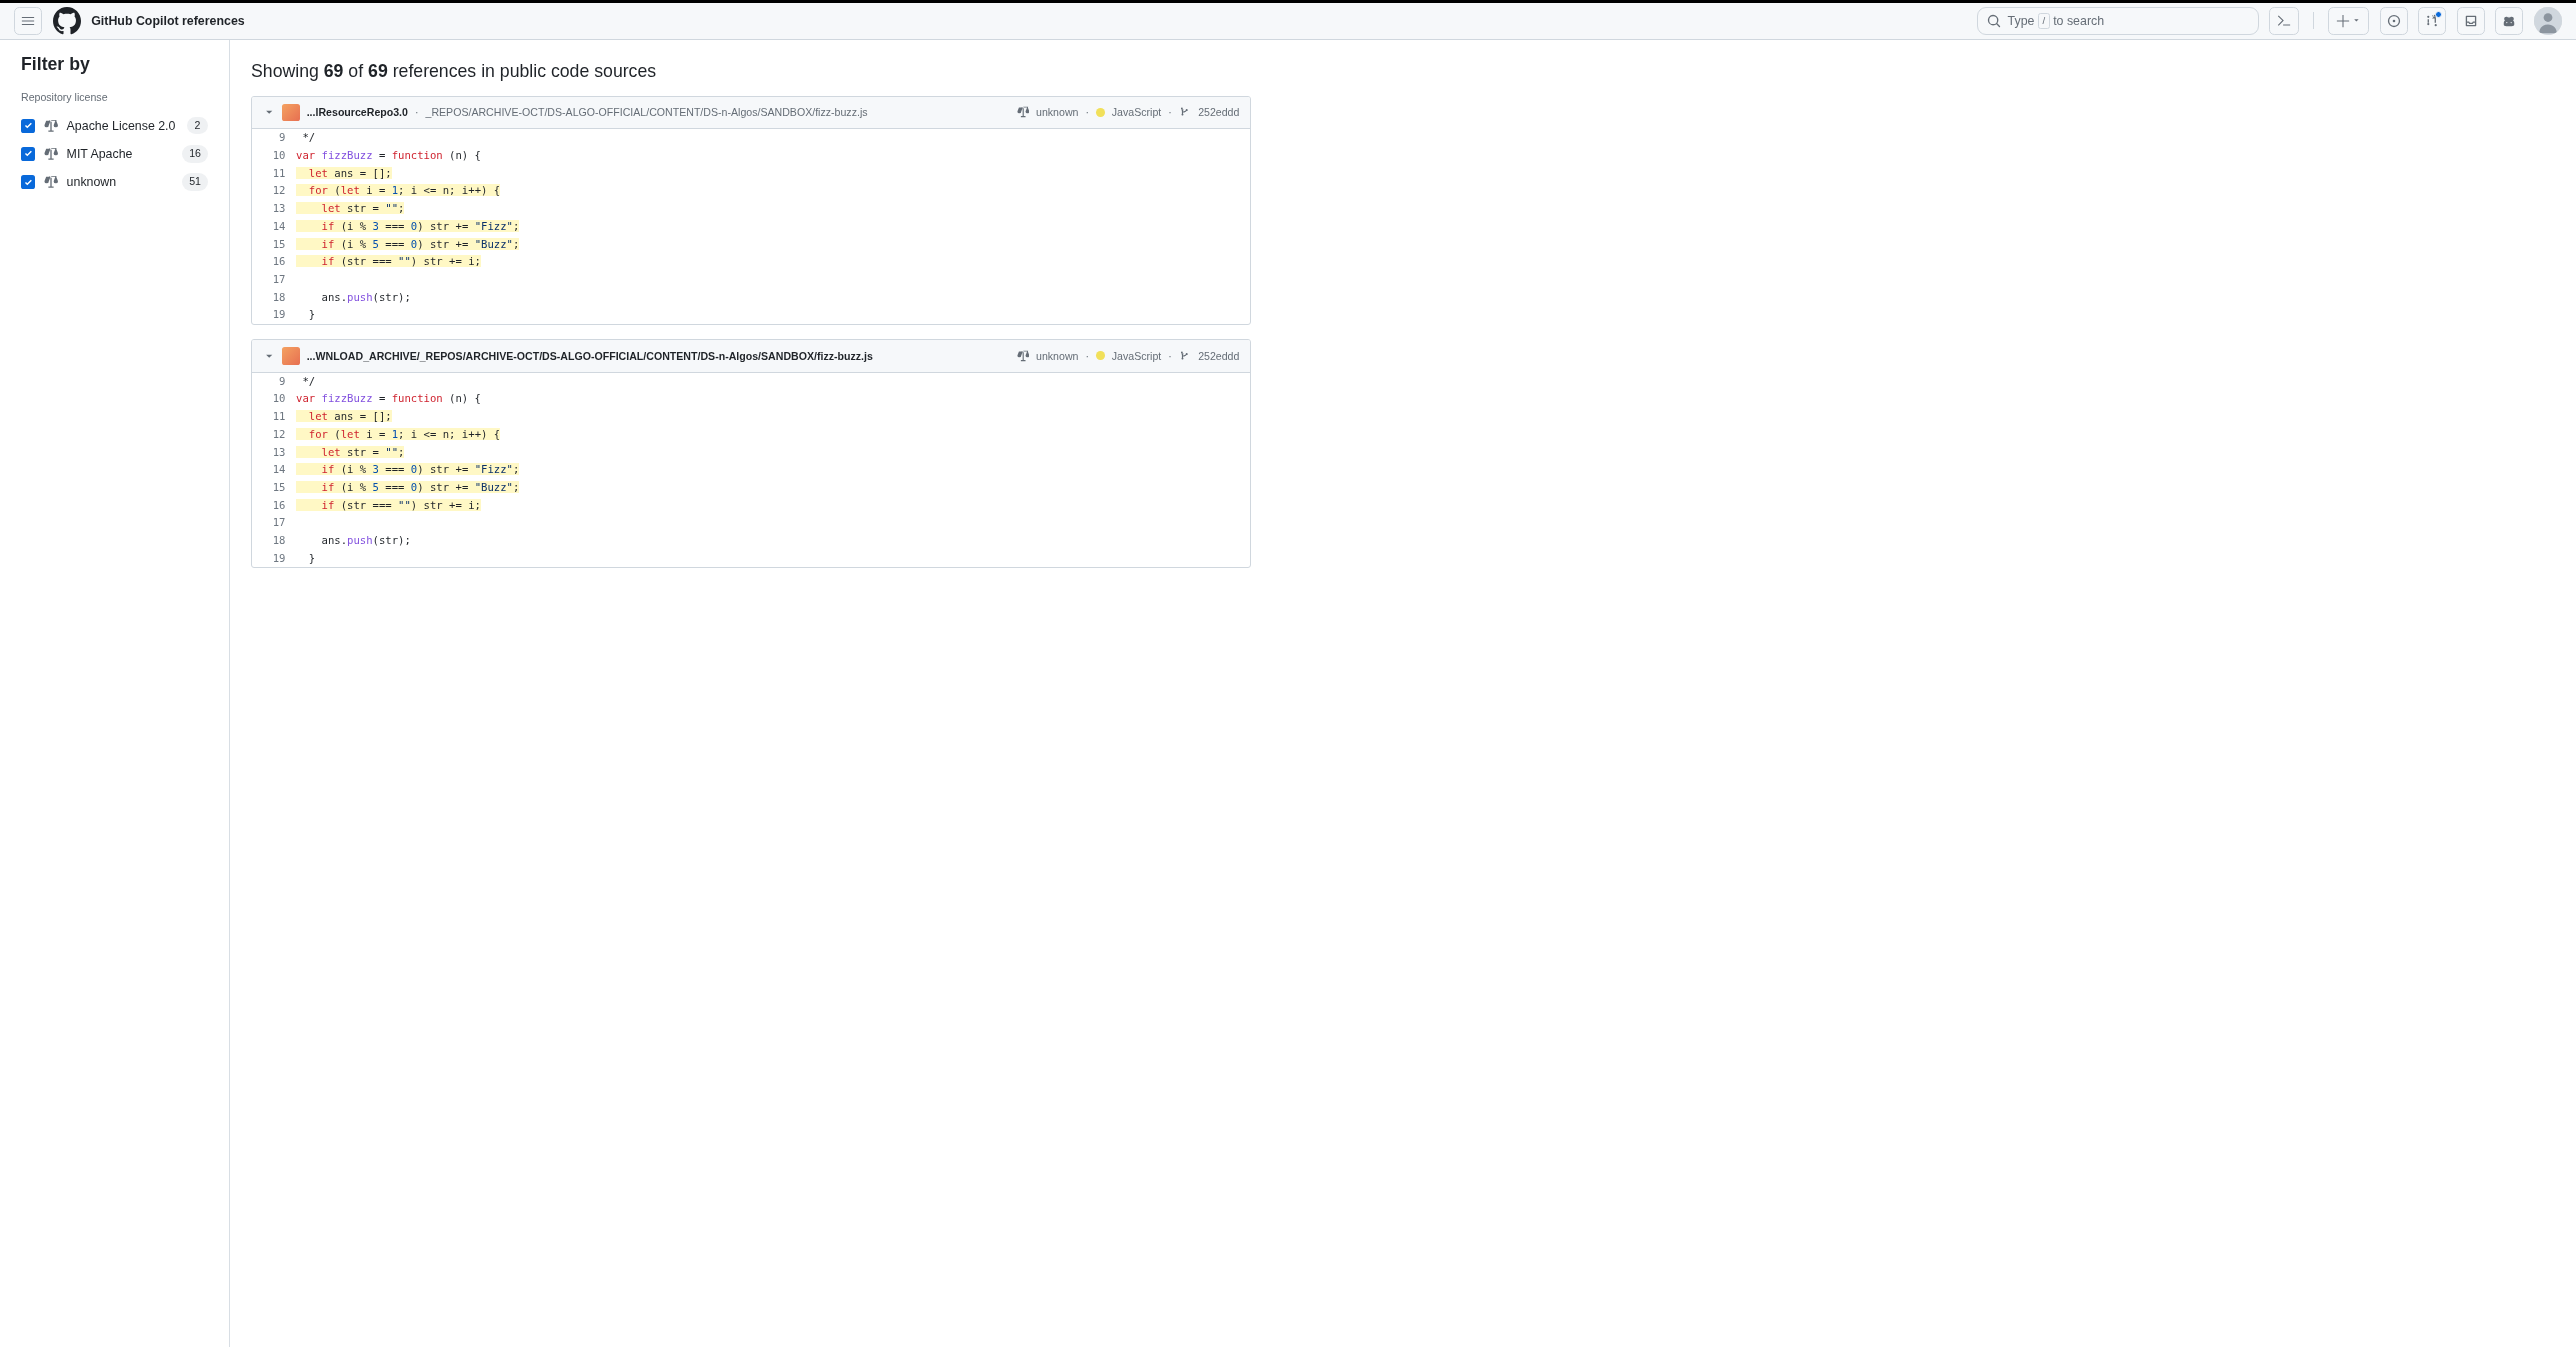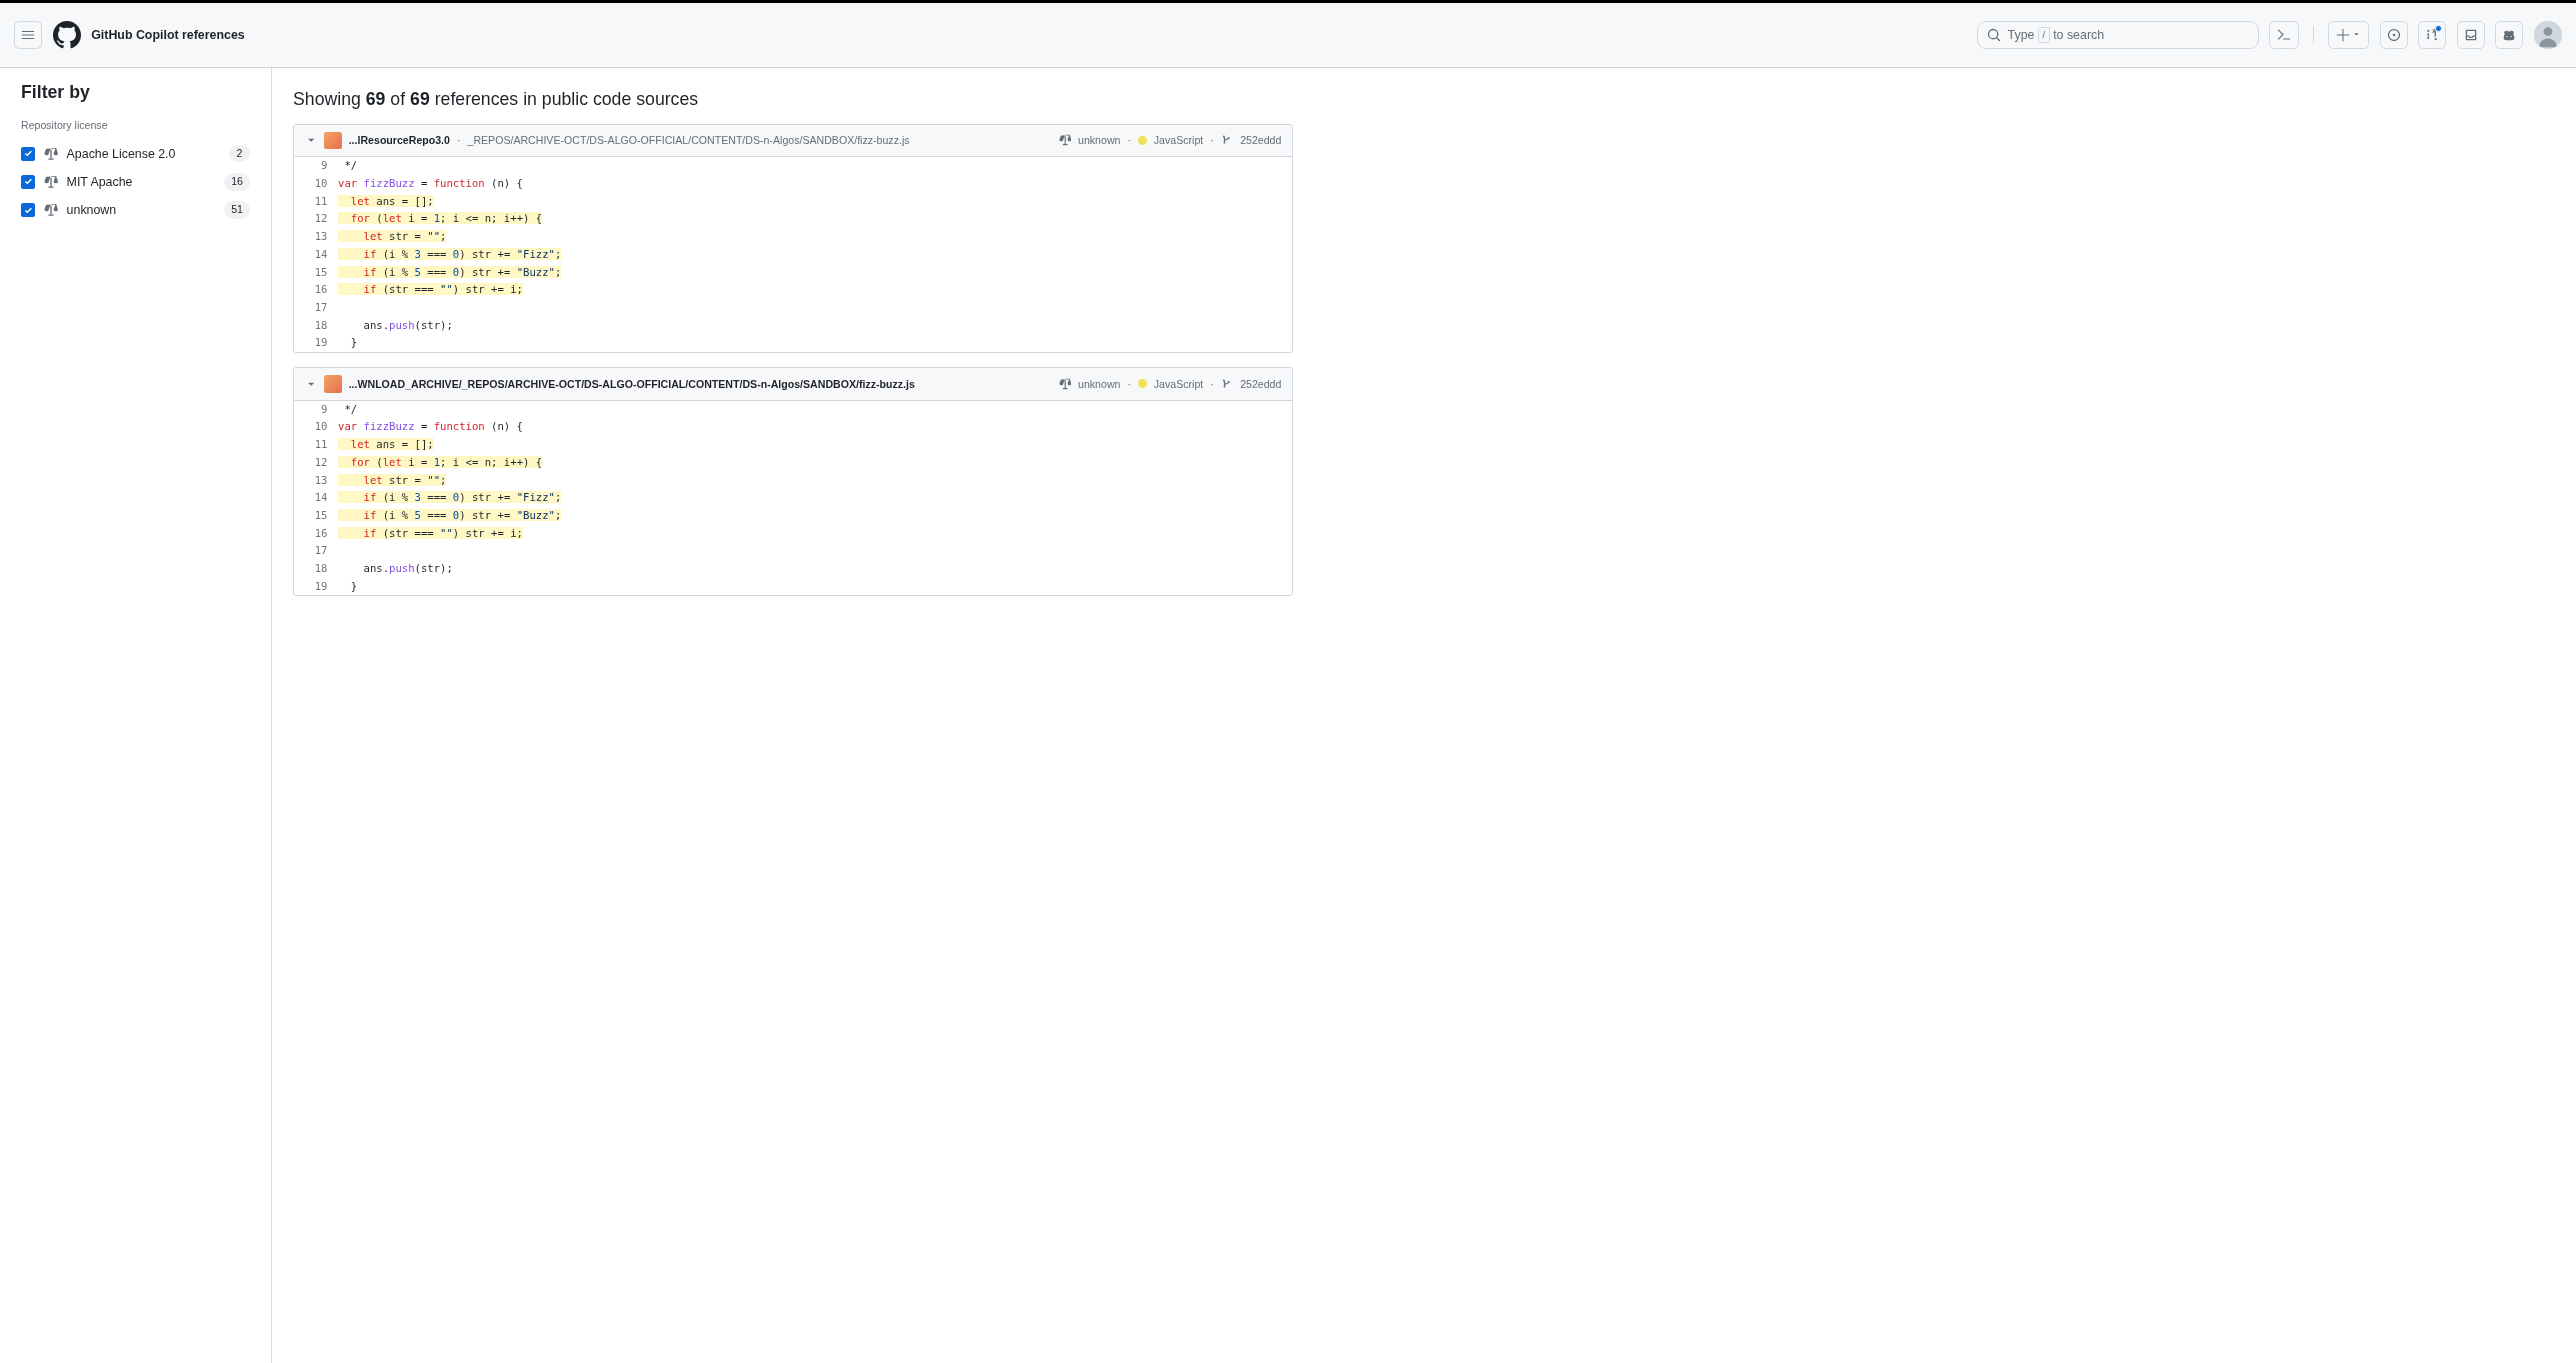--- a/index.html
+++ b/index.html
@@ -1,34 +1,34 @@
 <!DOCTYPE html>
 <html style="font-size:14px"><head>
 <meta charset="utf-8">
 <style>
 *{box-sizing:border-box;margin:0;padding:0}
 body{font-family:-apple-system,BlinkMacSystemFont,"Segoe UI",Helvetica,Arial,sans-serif;color:#1f2328;background:#fff;font-size:12.4px}
 .topbar{height:2.6px;background:#000}
-.header{display:flex;align-items:center;padding:18px 14px;border-bottom:0.9px solid #d0d7de;gap:10.6px;background:#f6f8fa}
+.header{display:flex;align-items:center;padding:4px 14px;border-bottom:0.9px solid #d0d7de;gap:10.6px;background:#f6f8fa}
 .icon-btn{width:28px;height:28px;border:0.9px solid #d0d7de;border-radius:5.3px;display:flex;align-items:center;justify-content:center;background:#f6f8fa;cursor:pointer;flex-shrink:0}
 .icon-btn svg{fill:#656d76}
 .logo{width:28px;height:28px;display:flex;align-items:center;justify-content:center}
 .logo svg{fill:#1f2328}
 .app-title{font-size:12.4px;font-weight:600;color:#1f2328}
 .spacer{flex:1}
 .search-box{display:flex;align-items:center;border:0.9px solid #d0d7de;border-radius:9px;padding:0 8.8px;height:28px;width:282px;background:#f6f8fa;gap:7px}
 .search-box svg{fill:#656d76;flex-shrink:0}
 .search-placeholder{color:#656d76;font-size:12.4px;display:flex;align-items:center;gap:3.5px}
 .slash{border:0.9px solid #d0d7de;border-radius:2.6px;padding:0 3.5px;font-size:9.7px;color:#656d76;line-height:14px}
 .divider{width:0.9px;height:17.7px;background:#d0d7de;margin:0 3.5px}
 .plus-btn{display:flex;align-items:center;gap:1.8px;border:0.9px solid #d0d7de;border-radius:5.3px;padding:0 7px;height:28px;background:#f6f8fa}
 .notif-dot{position:absolute;top:3.5px;right:3.5px;width:7px;height:7px;background:#0969da;border-radius:50%;border:1.8px solid #f6f8fa}
 .avatar{width:28px;height:28px;border-radius:50%;background:#ddd;overflow:hidden}
 .layout{display:flex}
-.sidebar{width:272px;padding:14px 21px;border-right:0.9px solid hsla(210,18%,87%,1);min-height:calc(100vh - 56px)}
+.sidebar{width:230px;padding:14px 21px;border-right:0.9px solid hsla(210,18%,87%,1);min-height:calc(100vh - 56px)}
 .sidebar h2{font-size:17.7px;font-weight:600;margin-bottom:16px}
 .filter-label{font-size:10.6px;color:#656d76;font-weight:400;margin-bottom:8.8px}
 .filter-item{display:flex;align-items:center;padding:5.3px 0;gap:8.8px}
 .checkbox{width:14px;height:14px;background:#0969da;border-radius:2.6px;display:flex;align-items:center;justify-content:center;flex-shrink:0}
 .checkbox svg{fill:#fff}
 .filter-item .lic-icon{fill:#656d76;flex-shrink:0}
 .filter-name{flex:1;font-size:12.4px}
 .count{background:#afb8c133;color:#1f2328;border-radius:17.7px;padding:0 7px;font-size:10.6px;font-weight:500;line-height:17.7px;min-width:21px;text-align:center}
 .main{flex:1;padding:21px 21px;max-width:1042px}
 .main h1{font-size:17.7px;font-weight:400;margin-bottom:14px}

